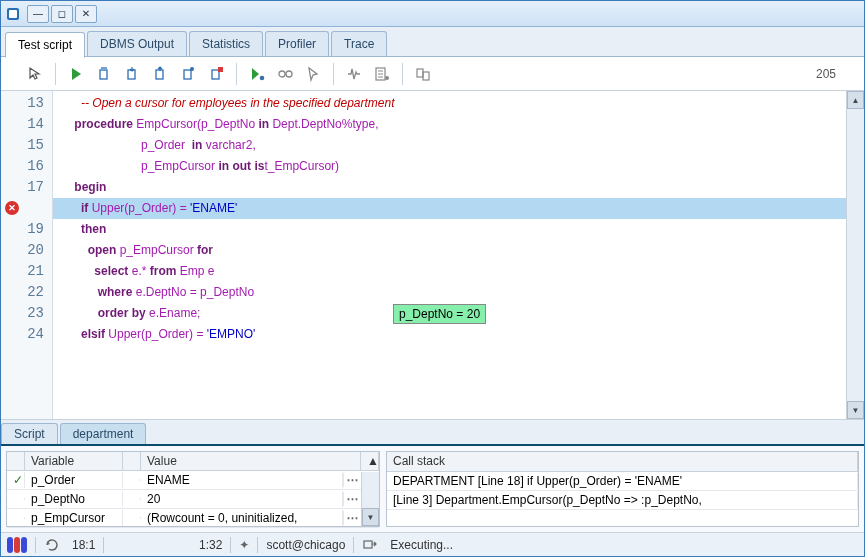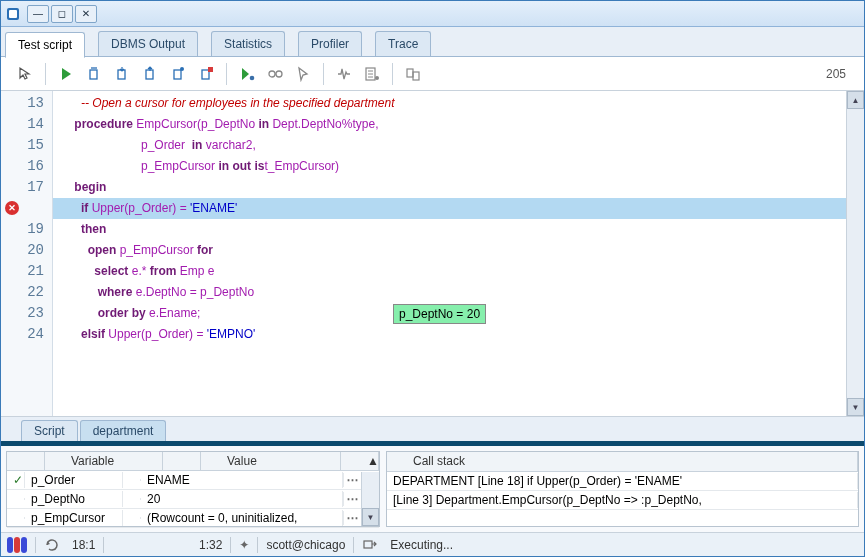--- a/index.html
+++ b/index.html
@@ -4,52 +4,52 @@
 <style>
   * { box-sizing: border-box; margin: 0; padding: 0; font-family: Tahoma, sans-serif; font-size: 12px; }
   body { background: #fff; }
   .window { width: 865px; height: 557px; border: 1px solid #3a7ab8; display: flex; flex-direction: column; background:#fff; }
   .titlebar { height: 26px; background: linear-gradient(#e4effb,#cfe2f5); display:flex; align-items:center; padding:0 4px; border-bottom:1px solid #8fb3d9; }
   .titlebar .appicon { width:16px;height:16px; margin-right:6px; display:flex;align-items:center;justify-content:center;}
   .titlebar .appicon svg{width:16px;height:16px;}
   .titlebar .title { font-weight:bold; color:#1a3a5c; flex:1; font-size:13px;}
   .winbtns { display:flex; gap:2px;}
   .winbtn { width:22px;height:18px;border:1px solid #7fa5c9;background:#e8f0f9;display:flex;align-items:center;justify-content:center;border-radius:2px;font-size:10px;color:#234; cursor:pointer;}
-  .tabbar { display:flex; background:#e8eff7; border-bottom:1px solid #9fb8d2; padding-top:4px; padding-left:4px;gap:11px;}
+  .tabbar { display:flex; background:#e8eff7; border-bottom:1px solid #9fb8d2; padding-top:4px; padding-left:4px;}
   .tab { padding:5px 12px 5px 12px; border:1px solid #9fb8d2; border-bottom:none; background:#dce8f4; margin-right:2px; border-radius:3px 3px 0 0; color:#2a4a68; cursor:pointer; position:relative;}
   .tab.active { background:#fff; color:#000; z-index:2; top:1px; border-bottom:1px solid #fff; margin-bottom:-1px;}
-  .toolbar { height:34px; background:#fff; border-bottom:1px solid #c8d2dc; display:flex; align-items:center; padding:0 12px; gap:4px; position:relative;}
+  .toolbar { height:34px; background:#fff; border-bottom:1px solid #c8d2dc; display:flex; align-items:center; padding:0 22px; gap:4px; position:relative;}
   .tbtn { width:24px;height:24px; display:flex;align-items:center;justify-content:center; cursor:pointer; border-radius:3px; }
   .tsep { width:1px; height:22px; background:#c8d2dc; margin:0 4px;}
   .linecount { margin-left:auto; margin-right:6px; color:#555; font-size:12px;}
   .editor { flex:1; display:flex; background:#fff; overflow:hidden; border-bottom:1px solid #c8d2dc; position:relative;}
   .gutter { width:52px; background:#f5f8fb; border-right:1px solid #d3dde7; text-align:right; padding-top:2px; position:relative;}
   .gline { height:21px; line-height:21px; padding-right:8px; color:#5a7a98; font-family:"Courier New",monospace; font-size:14px; position:relative;}
   .gline .bp { position:absolute; left:4px; top:3px; width:14px;height:14px; background:#d93030; border-radius:50%; display:flex;align-items:center;justify-content:center;}
   .gline .bp::after{content:"✕"; color:#fff; font-size:9px; font-weight:bold;}
   .code { flex:1; padding-top:2px; font-family:"Courier New",monospace; font-size:15px; white-space:pre; overflow:hidden; position:relative; color:#000;}
   .cline { height:21px; line-height:21px; padding-left:8px; position:relative;}
   .cline.hl { background:#b3d9f2; }
   .kw { color:#701a75; font-weight:bold;}
   .cm { color:#c00000; font-style:italic;}
   .str { color:#0000c8;}
   .ident { color:#a21caf;}
   .editor-scroll { width:18px; background:#e8eef5; border-left:1px solid #c8d2dc; display:flex; flex-direction:column;}
   .sbtn { height:18px; background:#d5dfe9; border:1px solid #aab8c7; display:flex;align-items:center;justify-content:center; font-size:8px; color:#445; cursor:pointer;}
   .sflex{flex:1;}
   .tooltip { position:absolute; background:#86efac; border:1px solid #888; padding:2px 5px; font-family:Tahoma,sans-serif; font-size:12px; color:#000;}
-  .bottomtabs { display:flex; background:#e8eff7; padding:3px 4px 0 20px; border-bottom:5px solid #0c4a6e;}
+  .bottomtabs { display:flex; background:#e8eff7; padding:3px 4px 0 0; border-bottom:2px solid #0c4a6e;}
   .btab { padding:3px 12px; border:1px solid #9fb8d2; border-bottom:none; background:#dce8f4; margin-right:2px; border-radius:3px 3px 0 0; color:#2a4a68; cursor:pointer; position:relative;}
   .btab.active { background:#c8dff0; }
   .panels { height:86px; display:flex; gap:6px; padding:5px; background:#f7f9fc;}
   .panel { border:1px solid #b8c4d0; background:#fff; display:flex; flex-direction:column;}
   .panel.vars { flex:0 0 374px; position:relative;}
   .panel.stack { flex:1;}
   .phead { display:flex; border-bottom:1px solid #c8d2dc; background:#f0f4f8; height:20px;}
-  .phcell { padding:2px 6px; border-right:1px solid #c8d2dc; color:#333;margin-left:20px;}
+  .phcell { padding:2px 6px; border-right:1px solid #c8d2dc; color:#333;}
   .prow { display:flex; border-bottom:1px solid #e4e8ec; height:19px; align-items:center;}
   .pcell { padding:1px 6px; border-right:1px solid #e4e8ec; overflow:hidden; white-space:nowrap;}
   .checkcell{width:18px;text-align:center;color:#2a7a2a;}
   .ellipbtn{width:18px;text-align:center;color:#666;font-weight:bold;cursor:pointer; border-left:1px solid #e4e8ec;}
   .vscroll { width:18px; background:#e8eef5; border-left:1px solid #c8d2dc; position:absolute; right:0; top:0; bottom:0; display:flex;flex-direction:column;}
   .statusbar { height:24px; background:#eaf1f8; border-top:1px solid #c8d2dc; display:flex; align-items:center; padding:0 6px; gap:8px; color:#333;}
   .statusbar .sseg { display:flex; align-items:center; gap:12px;}
   .statusbar .sep { width:1px; height:16px; background:#c0cad4;}
   .barrels { display:flex; gap:1px;}
   .barrel { width:6px; height:16px; border-radius:3px;}

